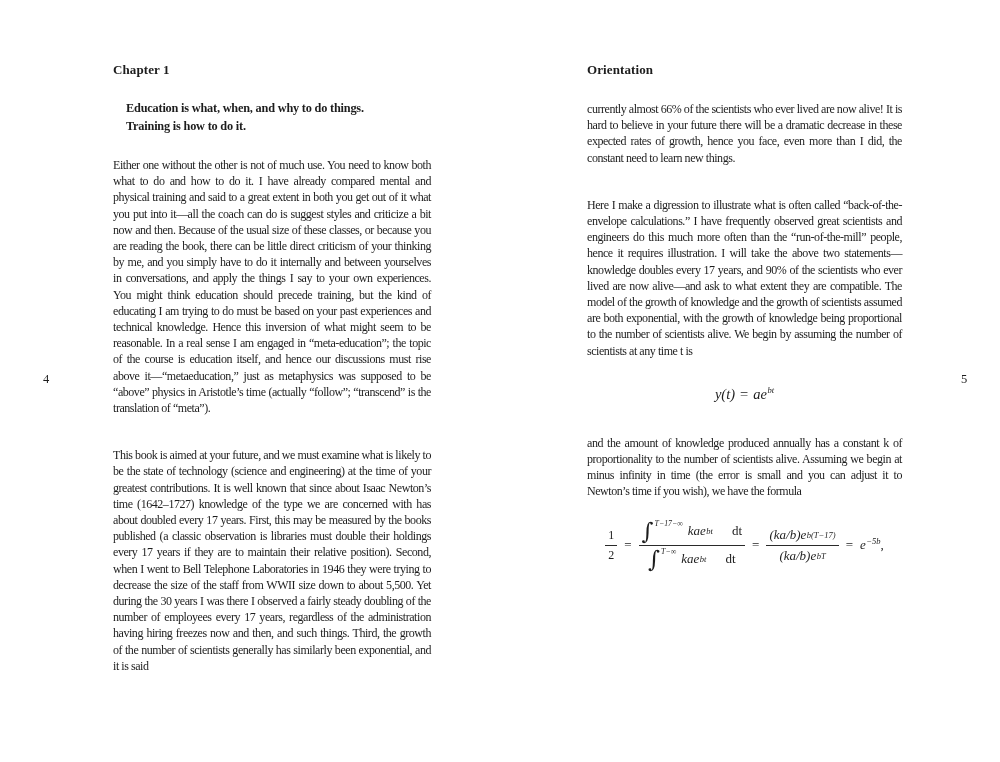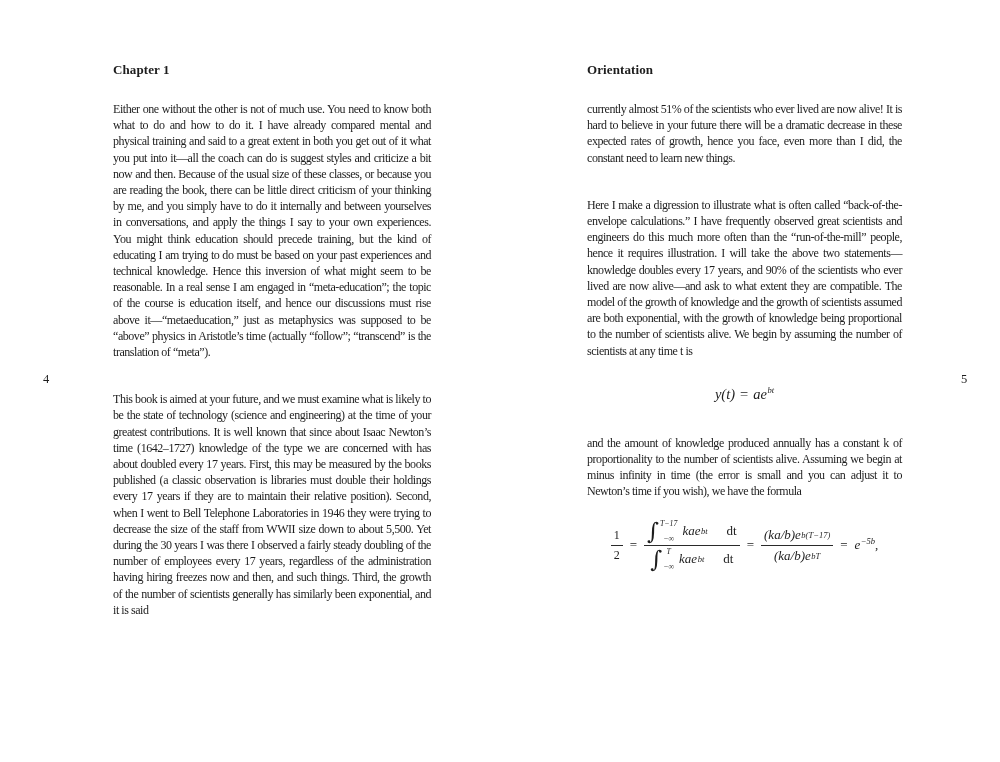--- a/index.html
+++ b/index.html
@@ -33,21 +33,21 @@
     letter-spacing: -0.2px;
   }
 
   .body-text {
     font-size: 12px;
     line-height: 16.2px;
     letter-spacing: -0.45px;
     text-align: justify;
     text-justify: inter-word;
   }
-  .epigraph + .para { margin-top: 7px; }
+  .epigraph + .para { margin-top: 22px; }
   .para + .para { margin-top: 31px; }
   .running-head + .para { margin-top: 23px; }
 
   .folio {
     position: absolute;
     top: 372px;
     font-size: 12.5px;
     width: 20px;
     text-align: center;
   }
@@ -104,21 +104,21 @@
 
   .integral { display: inline-flex; align-items: center; margin-right: 2px; }
   .int-sign {
     font-family: "DejaVu Serif", serif;
     font-size: 23px;
     line-height: 0.9;
     font-style: italic;
   }
   .int-lims {
     display: inline-flex;
-    flex-direction: column;
+    flex-direction: row;
     justify-content: space-between;
     height: 23px;
     font-size: 7.8px;
     line-height: 1;
     font-style: italic;
     margin-left: 1px;
   }
   .mi.body { margin-left: 3px; }
   .dt { margin-left: 19px; }
   .result { white-space: nowrap; }
@@ -126,31 +126,35 @@
 </head>
 <body>
 
 <div class="spread">
 
   <div class="folio folio-left">4</div>
 
   <div class="col col-left">
     <div class="running-head">Chapter 1</div>
 
+    <div class="epigraph">
+      <div>Education is what, when, and why to do things.</div>
+      <div>Training is how to do it.</div>
+    </div>
 
     <div class="para body-text">Either one without the other is not of much use. You need to know both what to do and how to do it. I have already compared mental and physical training and said to a great extent in both you get out of it what you put into it—all the coach can do is suggest styles and criticize a bit now and then. Because of the usual size of these classes, or because you are reading the book, there can be little direct criticism of your thinking by me, and you simply have to do it internally and between yourselves in conversations, and apply the things I say to your own experiences. You might think education should precede training, but the kind of educating I am trying to do must be based on your past experiences and technical knowledge. Hence this inversion of what might seem to be reasonable. In a real sense I am engaged in “meta-education”; the topic of the course is education itself, and hence our discussions must rise above it—“metaeducation,” just as metaphysics was supposed to be “above” physics in Aristotle’s time (actually “follow”; “transcend” is the translation of “meta”).</div>
     <div class="para body-text">This book is aimed at your future, and we must examine what is likely to be the state of technology (science and engineering) at the time of your greatest contributions. It is well known that since about Isaac Newton’s time (1642–1727) knowledge of the type we are concerned with has about doubled every 17 years. First, this may be measured by the books published (a classic observation is libraries must double their holdings every 17 years if they are to maintain their relative position). Second, when I went to Bell Telephone Laboratories in 1946 they were trying to decrease the size of the staff from WWII size down to about 5,500. Yet during the 30 years I was there I observed a fairly steady doubling of the number of employees every 17 years, regardless of the administration having hiring freezes now and then, and such things. Third, the growth of the number of scientists generally has similarly been exponential, and it is said</div>
   </div>
 
   <div class="folio folio-right">5</div>
 
   <div class="col col-right">
     <div class="running-head head-right">Orientation</div>
 
-    <div class="para body-text">currently almost 51% of the scientists who ever lived are now alive! It is hard to believe in your future there will be a dramatic decrease in these expected rates of growth, hence you face, even more than I did, the constant need to learn new things.</div>
+    <div class="para body-text">currently almost 66% of the scientists who ever lived are now alive! It is hard to believe in your future there will be a dramatic decrease in these expected rates of growth, hence you face, even more than I did, the constant need to learn new things.</div>
     <div class="para body-text">Here I make a digression to illustrate what is often called “back-of-the-envelope calculations.” I have frequently observed great scientists and engineers do this much more often than the “run-of-the-mill” people, hence it requires illustration. I will take the above two statements—knowledge doubles every 17 years, and 90% of the scientists who ever lived are now alive—and ask to what extent they are compatible. The model of the growth of knowledge and the growth of scientists assumed are both exponential, with the growth of knowledge being proportional to the number of scientists alive. We begin by assuming the number of scientists at any time t is</div>
 
     <div class="formula-growth">
       <span class="mi">y(t)</span><span class="eq">=</span><span class="mi">ae</span><sup class="exp">bt</sup>
     </div>
 
     <div class="para body-text">and the amount of knowledge produced annually has a constant k of proportionality to the number of scientists alive. Assuming we begin at minus infinity in time (the error is small and you can adjust it to Newton’s time if you wish), we have the formula</div>
 
     <div class="formula-ratio">
       <span class="frac frac-half">

